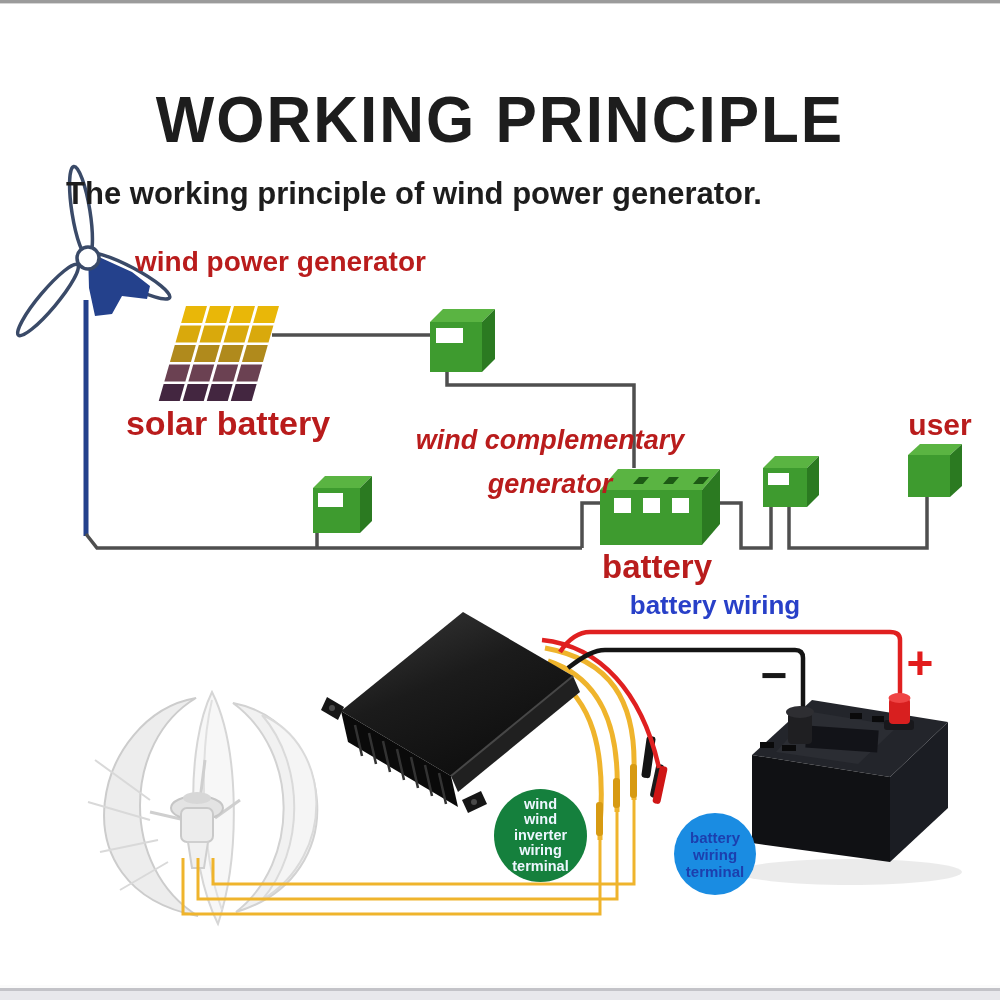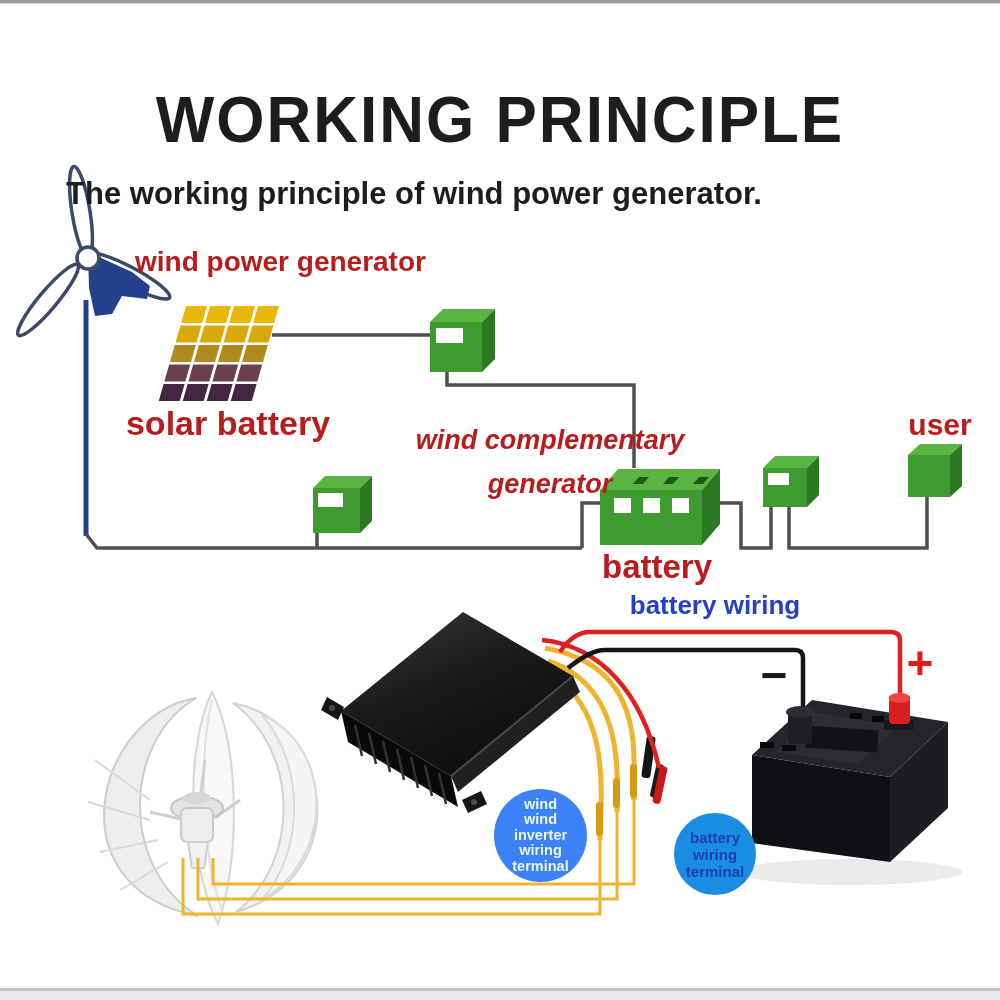--- a/index.html
+++ b/index.html
@@ -16,21 +16,21 @@
   #lbl-wpg{left:135px;top:246px;font-size:28px;}
   #lbl-solar{left:78px;top:404px;width:300px;font-size:34px;}
   #lbl-ctrl{left:350px;top:418px;width:400px;font-size:27px;line-height:44px;white-space:normal;font-style:italic;}
   #lbl-batt{left:557px;top:548px;width:200px;font-size:33px;}
   #lbl-inv{left:735px;top:414px;width:150px;font-size:30px;}
   #lbl-user{left:870px;top:408px;width:140px;font-size:30px;}
   .bluelabel{font-weight:700;color:#2840c8;}
   #lbl-battwiring{left:620px;top:590px;width:190px;font-size:26px;text-align:center;}
   #lbl-wpgwiring{left:240px;top:926px;width:300px;font-size:27px;line-height:31px;white-space:normal;}
   .badge{position:absolute;border-radius:50%;display:flex;flex-direction:column;align-items:center;justify-content:center;font-weight:700;text-align:center;}
-  #badge-wind{left:494px;top:789px;width:93px;height:93px;background:#3b82f6;color:#eef6ff;font-size:14.5px;line-height:15.5px;}
+  #badge-wind{left:494px;top:789px;width:93px;height:93px;background:#15803d;color:#eef6ff;font-size:14.5px;line-height:15.5px;}
   #badge-batt{left:674px;top:813px;width:82px;height:82px;background:#1a8ce2;color:#1c3fae;font-size:15px;line-height:17px;}
   #plus-sign{left:898px;top:640px;width:44px;font-size:46px;font-weight:700;color:#e21b1b;line-height:1;}
   #minus-sign{left:752px;top:652px;width:44px;font-size:46px;font-weight:700;color:#181818;line-height:1;}
   .edge{position:absolute;left:0;width:1000px;}
   #top-line{top:0;height:3px;background:#9b9b9b;}
   #top-line2{top:3px;height:1px;background:#d6d6d6;}
   #bot-a{top:985px;height:3px;background:#fbfbfb;}
   #bot-b{top:988px;height:3px;background:#c3c3c8;}
   #bot-c{top:991px;height:9px;background:#e8e8ec;}
 </style>

